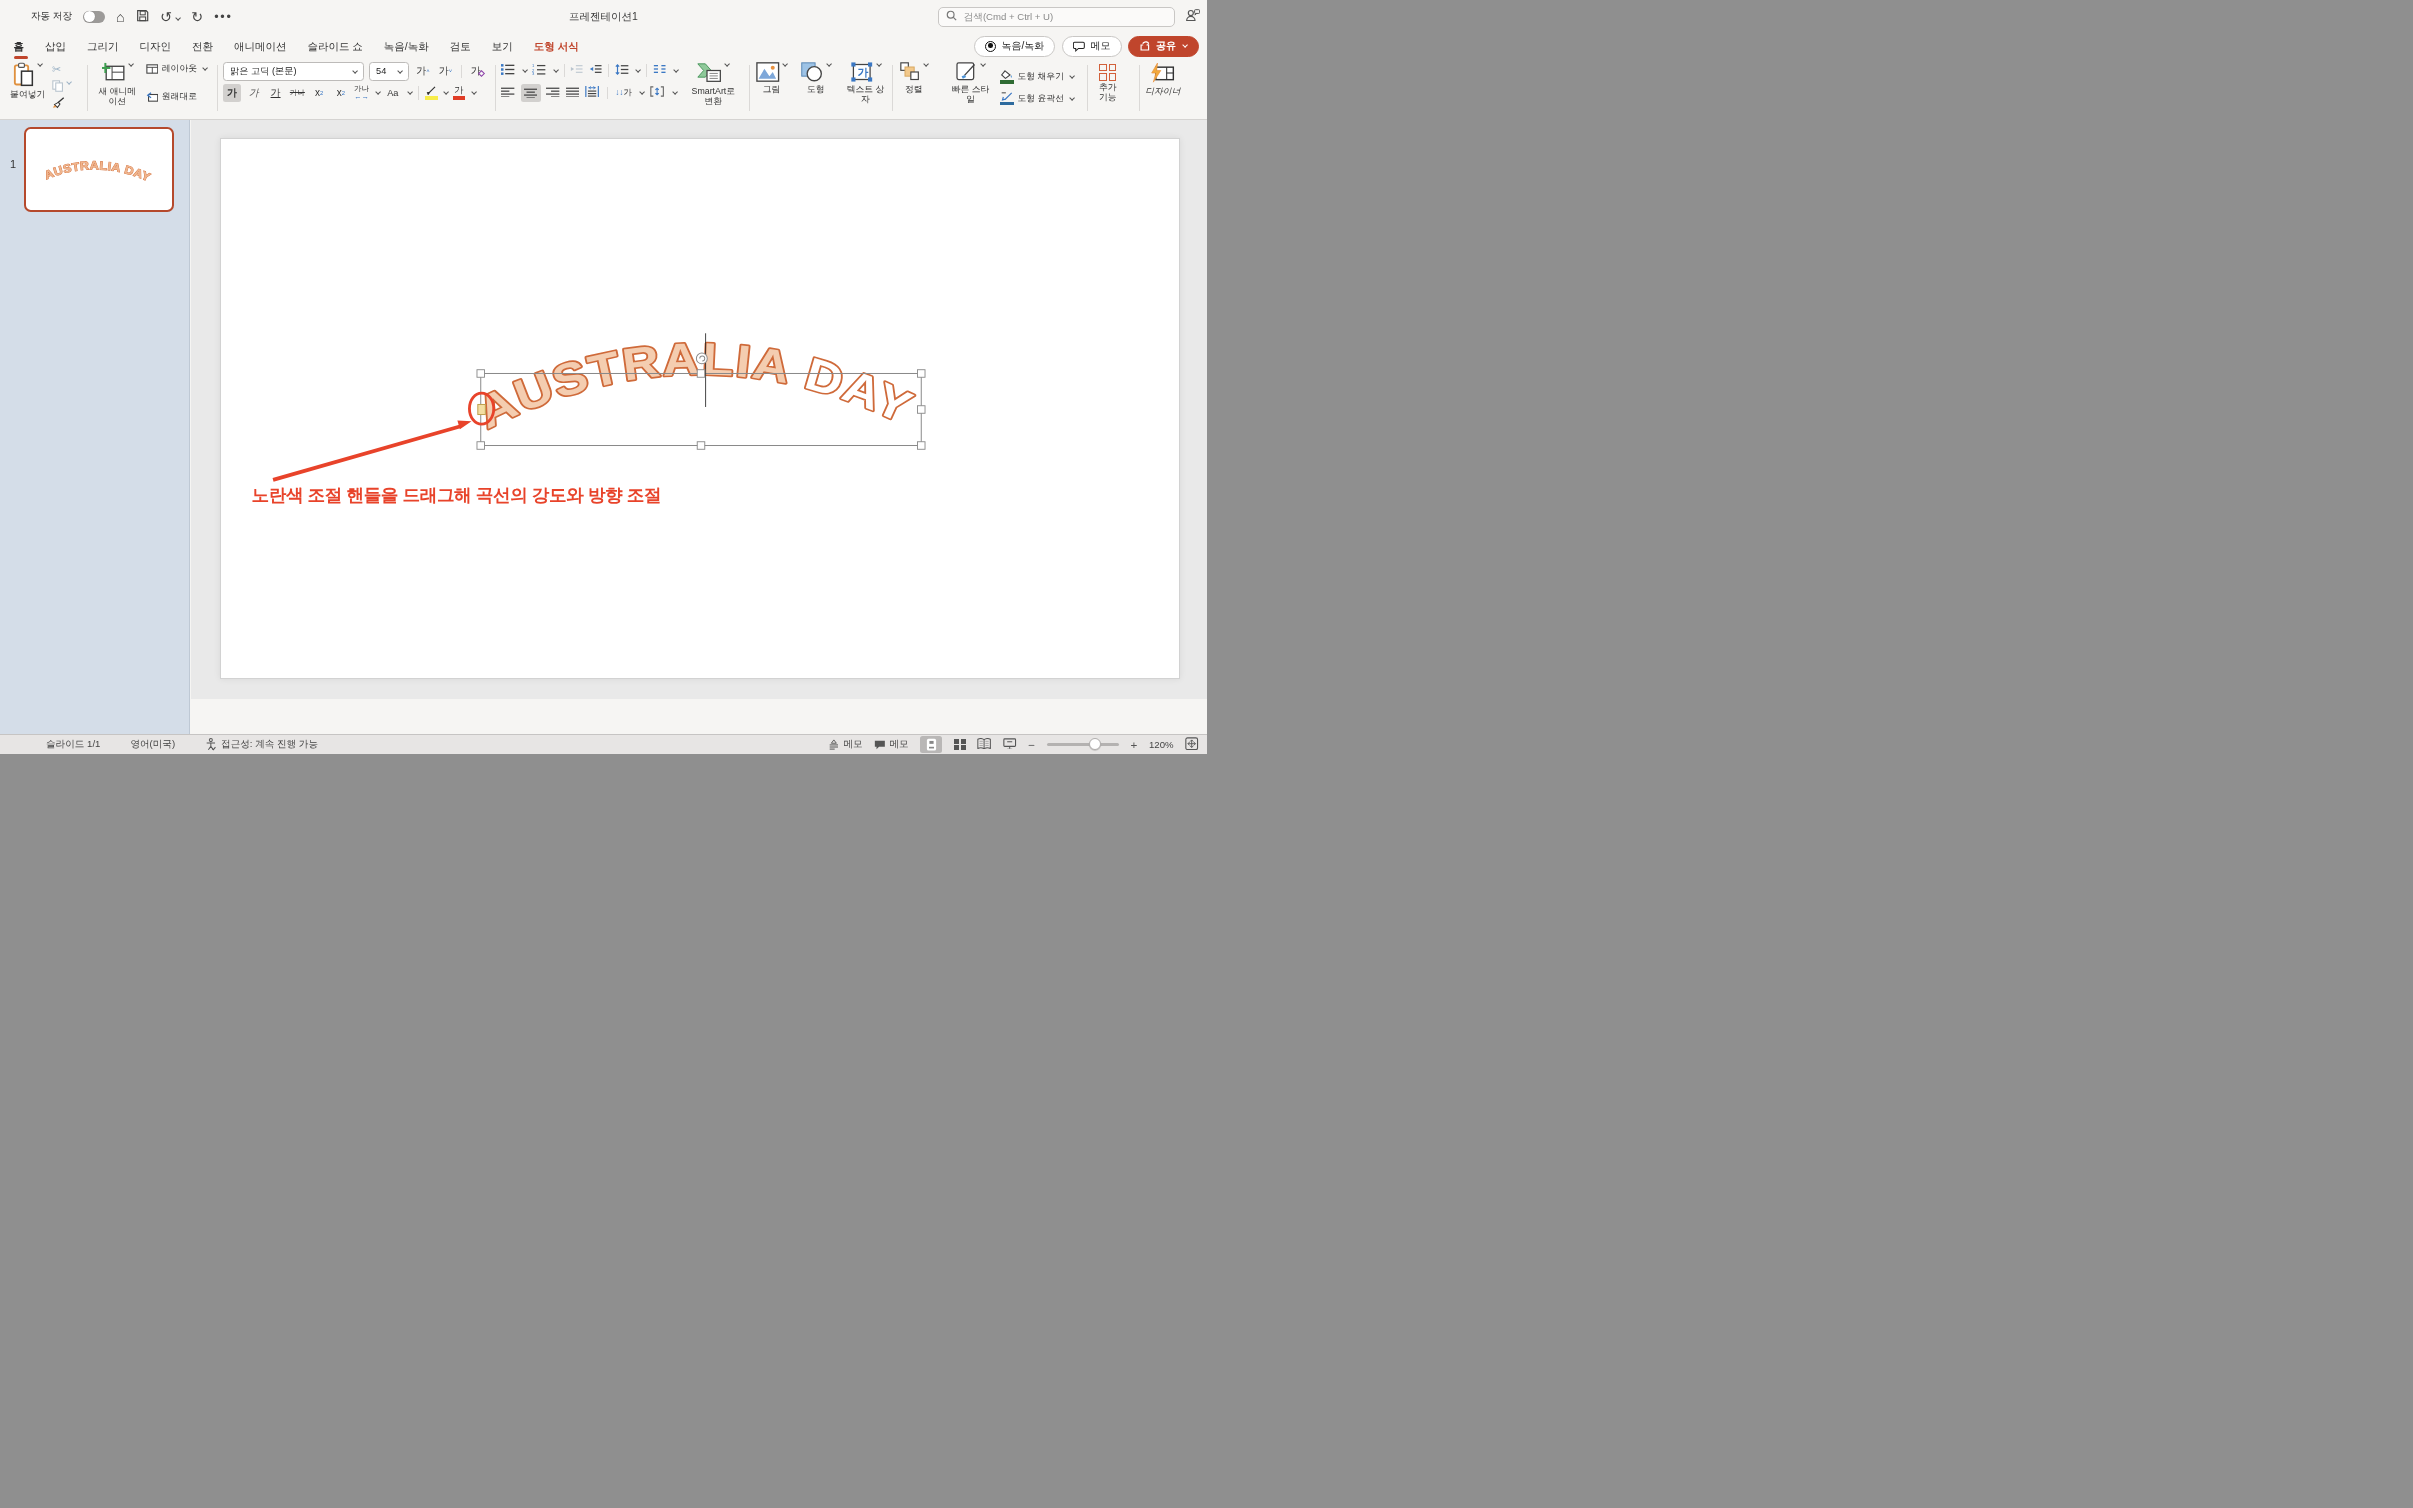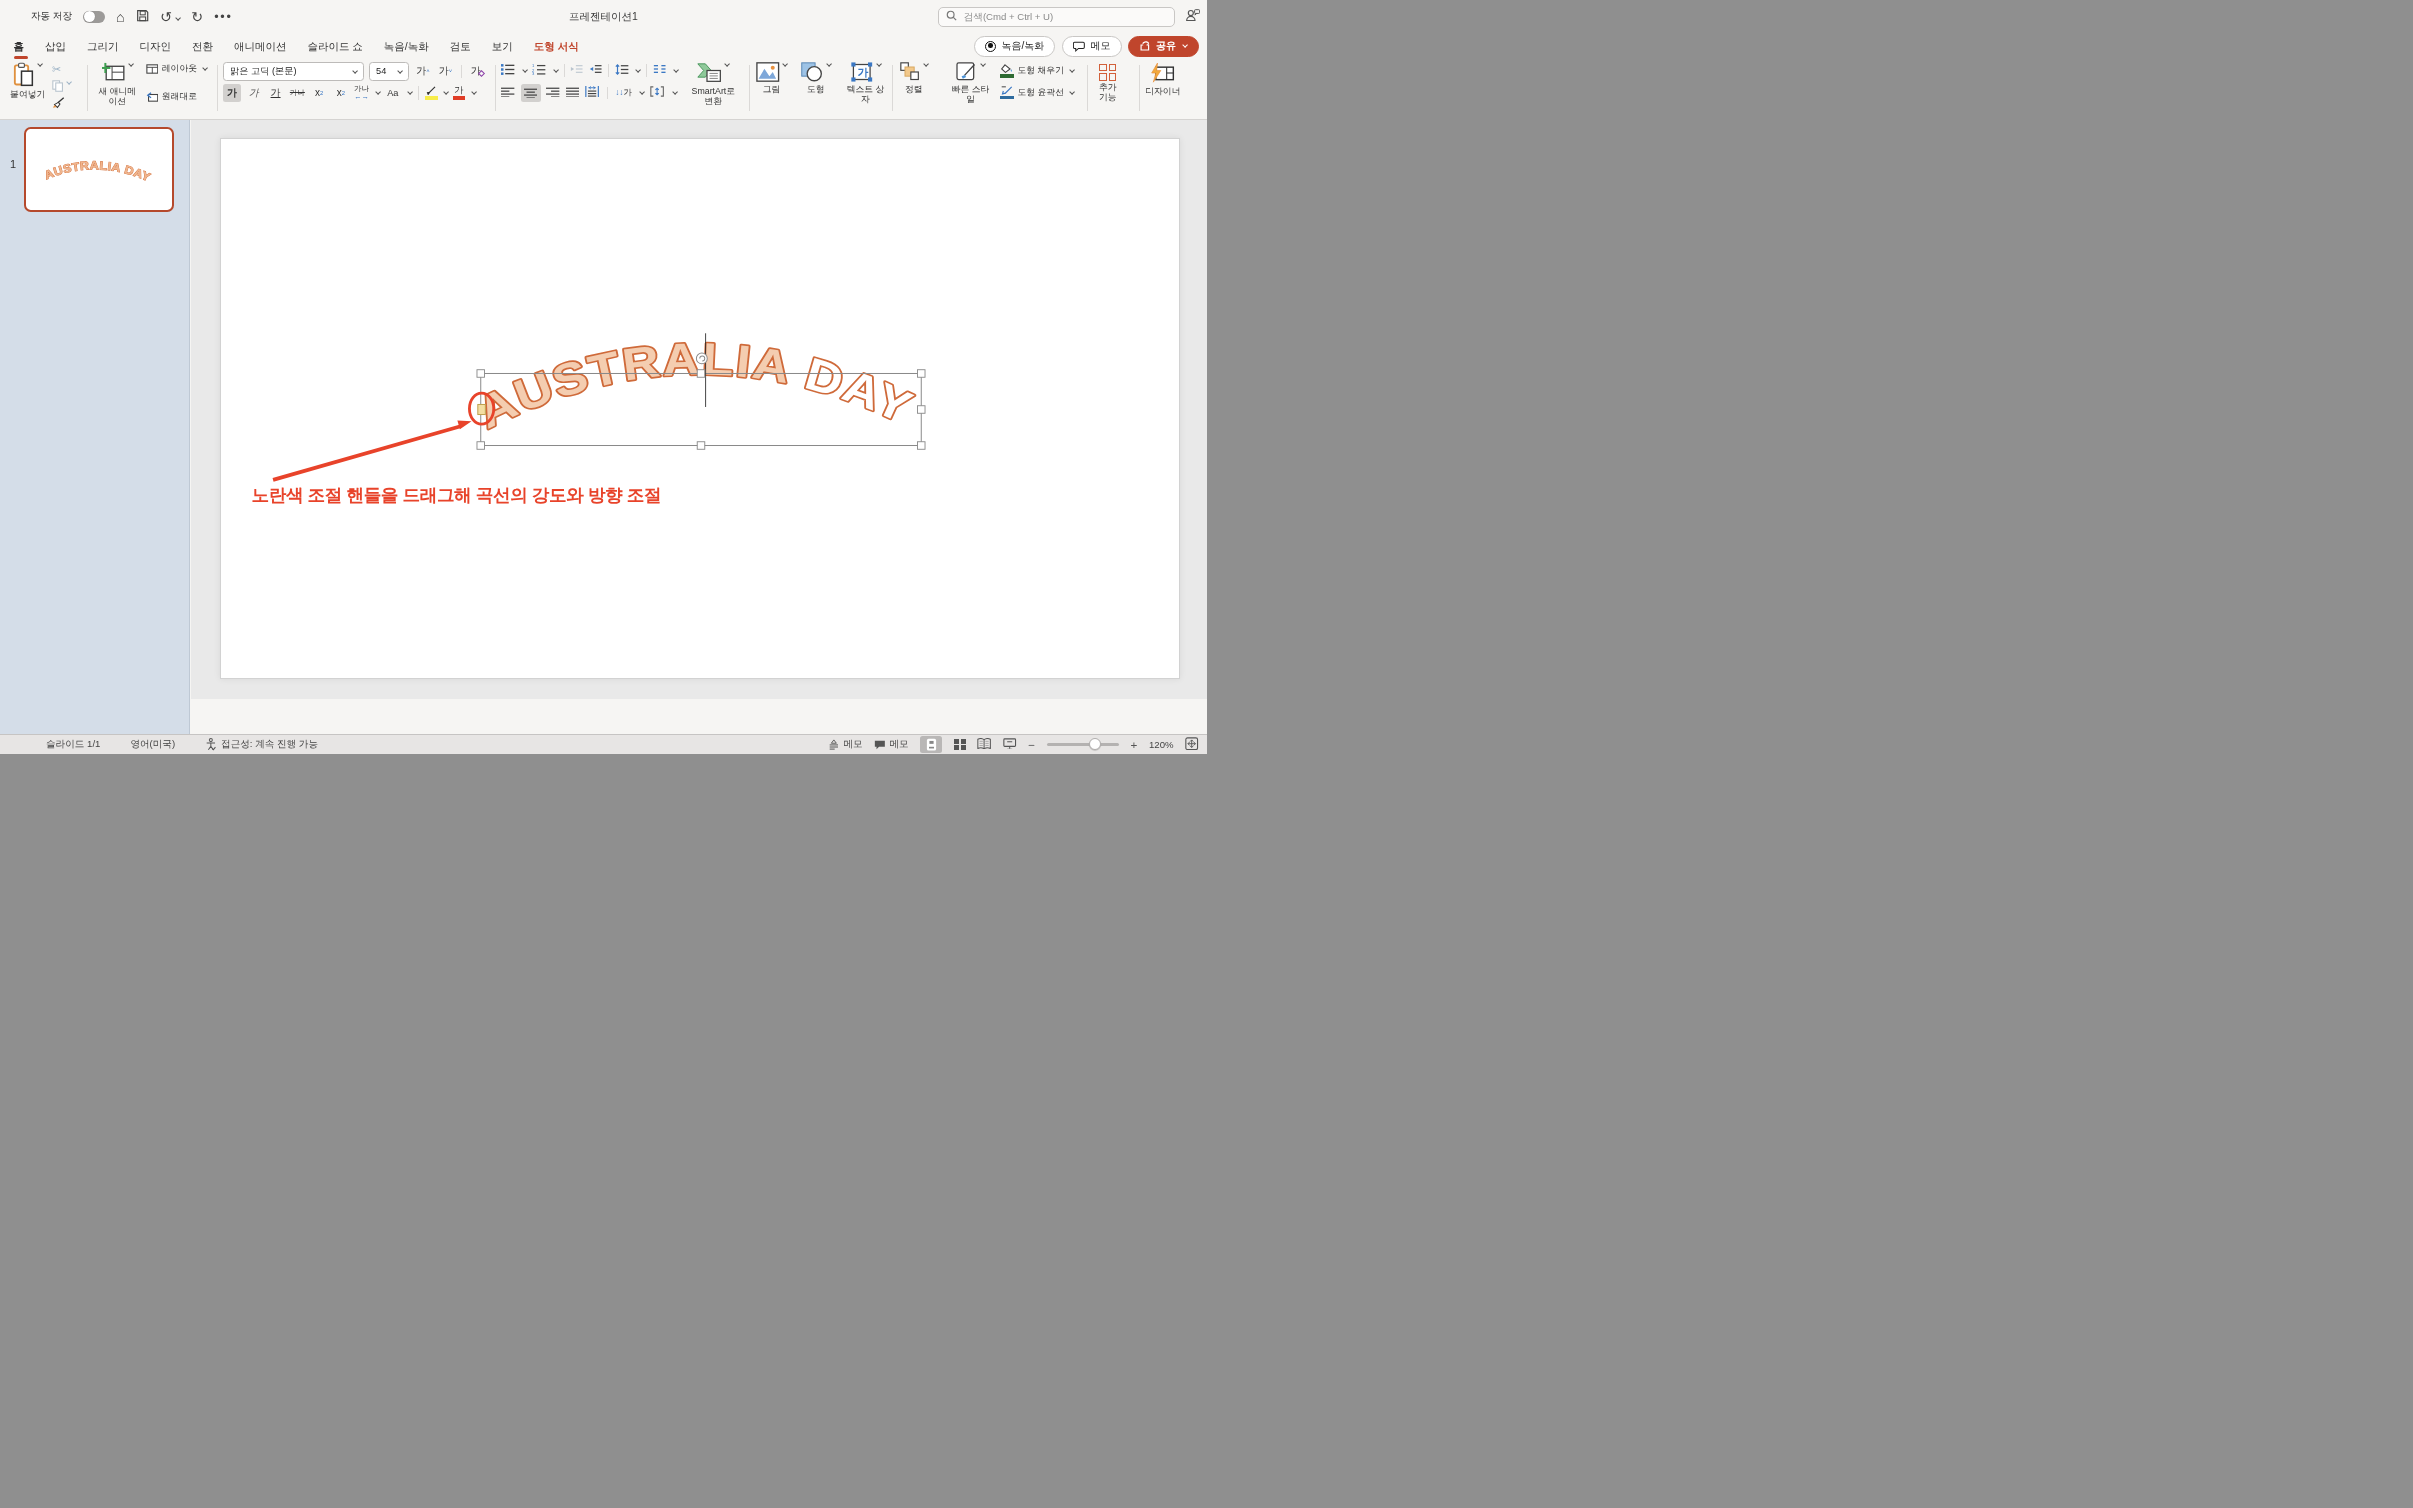--- a/index.html
+++ b/index.html
@@ -463,21 +463,21 @@
         <span class="iconrow">
             <svg width="22" height="20" viewBox="0 0 26 24">
               <rect x="1" y="1" width="20" height="20" rx="2" fill="#fff" stroke="#444" stroke-width="1.5"></rect>
               <path d="M22 3 L10 16" stroke="#444" stroke-width="1.6"></path>
               <path d="M10.5 15.5 l-4 1.5 1.5 3 4 -2 z" fill="#4d94d8"></path>
             </svg>
             <span class="chev"></span>
           </span>
         <span class="twoline">빠른 스타일</span>
       </div>
-      <div class="stackcol" style="margin-left:8.4px;margin-top:2px;gap:8.4px;">
+      <div class="stackcol" style="margin-left:8.4px;margin-top:8px;gap:8.4px;">
         <span class="srow">
             <span class="glyphcol">
               <svg width="13.4" height="9.2" viewBox="0 0 16 11">
                 <path d="M6 1 L12 6 6.5 10 2 6 z" fill="#fff" stroke="#444" stroke-width="1.3"></path>
                 <path d="M13.5 6 q1.5 2.5 0 3.5 q-1.5 -1 0 -3.5" fill="#4d94d8"></path>
               </svg>
               <span class="cbar" style="background:#2e6b33;width:14.2px;"></span>
             </span>
             <span>도형 채우기</span>
             <span class="chev"></span>
@@ -503,21 +503,21 @@
             <i></i>
             <i></i>
             <i></i>
             <i></i>
           </span>
         <span class="twoline" style="width:28.5px;">추가 기능</span>
       </div>
     </div>
     <div class="rdiv"></div>
 
-    <div class="rgroup" style="width:60px;">
+    <div class="rgroup" style="width:60px;font-style:italic;">
       <div class="bigbtn">
         <svg width="25" height="22" viewBox="0 0 30 26">
             <rect x="7" y="6" width="21" height="15" fill="#fff" stroke="#333" stroke-width="1.7"></rect>
             <line x1="20" y1="6" x2="20" y2="21" stroke="#333" stroke-width="1.3"></line>
             <line x1="20" y1="13" x2="28" y2="13" stroke="#333" stroke-width="1.3"></line>
             <path d="M9 1 L2 13 h5 l-3 11 9 -14 h-5 z" fill="#f2a93b" stroke="#e8913f" stroke-width="0.8"></path>
           </svg>
         <span>디자이너</span>
       </div>
     </div>

